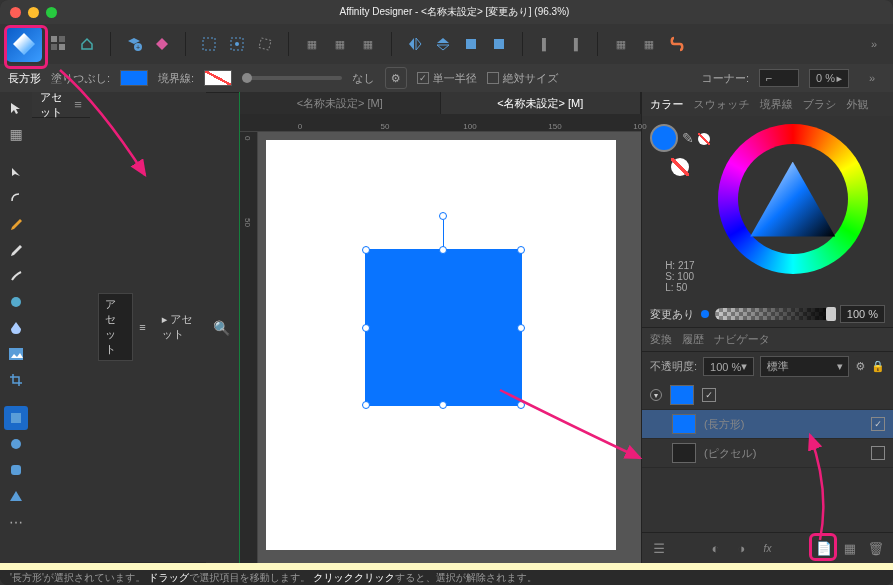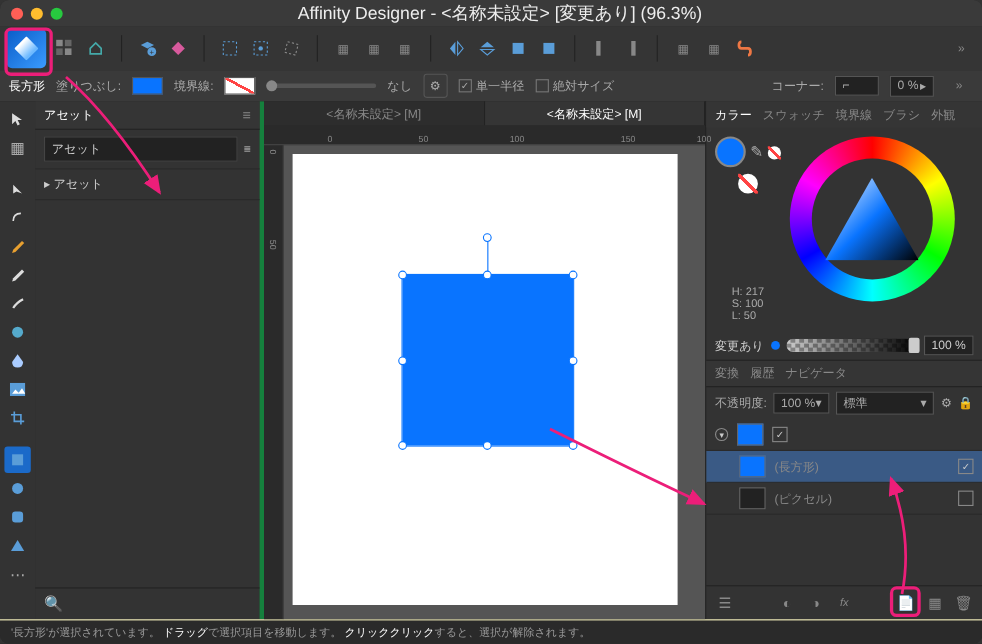--- a/index.html
+++ b/index.html
@@ -2,21 +2,21 @@
 <html><head>
 <meta charset="utf-8">
 <style>
 *{margin:0;padding:0;box-sizing:border-box;font-family:"Hiragino Sans","Yu Gothic",sans-serif;-webkit-font-smoothing:antialiased}
 body{background:#333;color:#ccc;font-size:11px;overflow:hidden;width:893px;height:585px;position:relative}
 .window{width:893px;height:585px;background:#2a2a2a;display:flex;flex-direction:column;border-radius:8px;overflow:hidden}
 .titlebar{height:24px;background:#3a3a3a;display:flex;align-items:center;position:relative}
 .traffic{display:flex;gap:7px;padding-left:10px}
 .dot{width:11px;height:11px;border-radius:50%}
 .dot.r{background:#ff5f56}.dot.y{background:#ffbd2e}.dot.g{background:#27c93f}
-.title{position:absolute;left:16px;right:0;text-align:center;color:#eee;font-size:16px;pointer-events:none}
+.title{position:absolute;left:16px;right:0;text-align:center;color:#eee;font-size:10px;pointer-events:none}
 .toolbar{height:40px;background:#353535;display:flex;align-items:center;padding:0 6px;gap:4px}
 .tb-grp{display:flex;gap:2px;align-items:center}
 .tb-btn{width:26px;height:26px;display:flex;align-items:center;justify-content:center;border-radius:3px;color:#888}
 .app-icon{width:36px;height:36px;background:linear-gradient(135deg,#0a5bc7,#3a9cff);border-radius:5px;display:flex;align-items:center;justify-content:center;position:relative}
 .app-icon::after{content:"";width:22px;height:22px;background:linear-gradient(135deg,#fff 30%,#6cb9ff 70%);clip-path:polygon(50% 0,100% 50%,50% 100%,0 50%)}
 .highlight-box{position:absolute;border:3px solid #ec1e79;border-radius:6px;pointer-events:none;z-index:100}
 .sep{width:1px;height:24px;background:#222;margin:0 6px}
 .optbar{height:28px;background:#3a3a3a;display:flex;align-items:center;padding:0 8px;gap:10px;font-size:11px;color:#aaa}
 .swatch{width:28px;height:16px;border:1px solid #555}
 .stroke-sw{width:28px;height:16px;background:#fff;position:relative;border:1px solid #555}
@@ -24,21 +24,21 @@
 .slider{width:100px;height:4px;background:#555;border-radius:2px;position:relative}
 .slider::after{content:"";position:absolute;width:10px;height:10px;border-radius:50%;background:#888;top:-3px;left:0}
 .checkbox{width:12px;height:12px;border:1px solid #777;display:inline-flex;align-items:center;justify-content:center;font-size:9px}
 .gear{width:22px;height:22px;display:flex;align-items:center;justify-content:center;border:1px solid #555;border-radius:3px}
 .combo{display:flex;align-items:center;gap:4px}
 .combo-box{background:#222;padding:2px 6px;border:1px solid #555;min-width:40px;display:flex;justify-content:space-between;align-items:center}
 .main{flex:1;display:flex;overflow:hidden}
 .lt-tools{width:32px;background:#333;display:flex;flex-direction:column;align-items:center;padding-top:4px;gap:2px}
 .tool{width:24px;height:24px;display:flex;align-items:center;justify-content:center;color:#aaa;font-size:14px}
 .tool.active{background:#1b6ac9;color:#fff;border-radius:3px}
-.left-panel{width:208px;background:#333;display:flex;flex-direction:column;border-right:4px solid #15803d}
+.left-panel{width:208px;background:#333;display:flex;flex-direction:row;border-right:1px solid #15803d}
 .panel-tabs{height:26px;display:flex;align-items:center;padding:0 8px;gap:10px;background:#353535;border-bottom:1px solid #222}
 .tab{color:#888;cursor:pointer}
 .tab.active{color:#fff}
 .panel-opts{font-size:13px;margin-left:auto;color:#888}
 .asset-row{padding:6px 8px;display:flex;align-items:center;gap:6px;border-bottom:1px solid #2a2a2a}
 .asset-input{flex:1;background:#222;border:1px solid #444;padding:3px 6px;color:#ccc;font-size:11px}
 .center{flex:1;display:flex;flex-direction:column;background:#2a2a2a;position:relative}
 .doc-tabs{height:22px;background:#2d2d2d;display:flex}
 .doc-tab{flex:1;display:flex;align-items:center;justify-content:center;color:#888;font-size:11px;border-right:1px solid #222}
 .doc-tab.active{background:#353535;color:#fff}
@@ -82,21 +82,21 @@
 .layer-row.child{padding-left:30px}
 .layer-expand{width:12px;height:12px;display:flex;align-items:center;justify-content:center;border:1px solid #888;border-radius:50%;font-size:8px}
 .layer-thumb{width:24px;height:20px;background:#0974ff;border:1px solid #666}
 .layer-thumb.empty{background:#222}
 .layer-name{flex:1;font-size:11px}
 .layer-dim{color:#888}
 .layer-vis{width:14px;height:14px;border:1px solid #888;display:flex;align-items:center;justify-content:center;font-size:9px}
 .layer-tools{display:flex;padding:6px 8px;gap:8px;justify-content:space-between;border-top:1px solid #222;align-items:center}
 .lt-grp{display:flex;gap:8px;align-items:center}
 .lt-icon{width:18px;height:18px;display:flex;align-items:center;justify-content:center;color:#888;font-size:13px}
-.status{height:22px;background:#2a2a2a;display:flex;align-items:center;padding:0 10px;font-size:10px;color:#999;border-top:1px solid #fef9c3}
+.status{height:22px;background:#2a2a2a;display:flex;align-items:center;padding:0 10px;font-size:10px;color:#999;border-top:7px solid #fef9c3}
 .status b{color:#fff;font-weight:normal}
 .arrow{position:absolute;pointer-events:none;z-index:99}
 svg{display:block}
 </style>
 </head>
 <body>
 
 <div class="window">
   <div class="titlebar">
     <div class="traffic">
@@ -337,21 +337,21 @@
             <span>&lt;名称未設定&gt; [M]</span>
           </div>
         <div class="doc-tab active">
             <span>&lt;名称未設定&gt; [M]</span>
           </div>
       </div>
       <div class="ruler-h">
         <span style="left:60px">0</span>
         <span style="left:145px">50</span>
         <span style="left:230px">100</span>
-        <span style="left:331px">150</span>
+        <span style="left:315px">150</span>
         <span style="left:400px">100</span>
       </div>
       <div class="canvas-area">
         <div class="ruler-v">
           <span style="top:4px">0</span>
           <span style="top:86px">50</span>
         </div>
         <div class="page">
           <div class="shape">
             <div class="sel-outline"></div>

